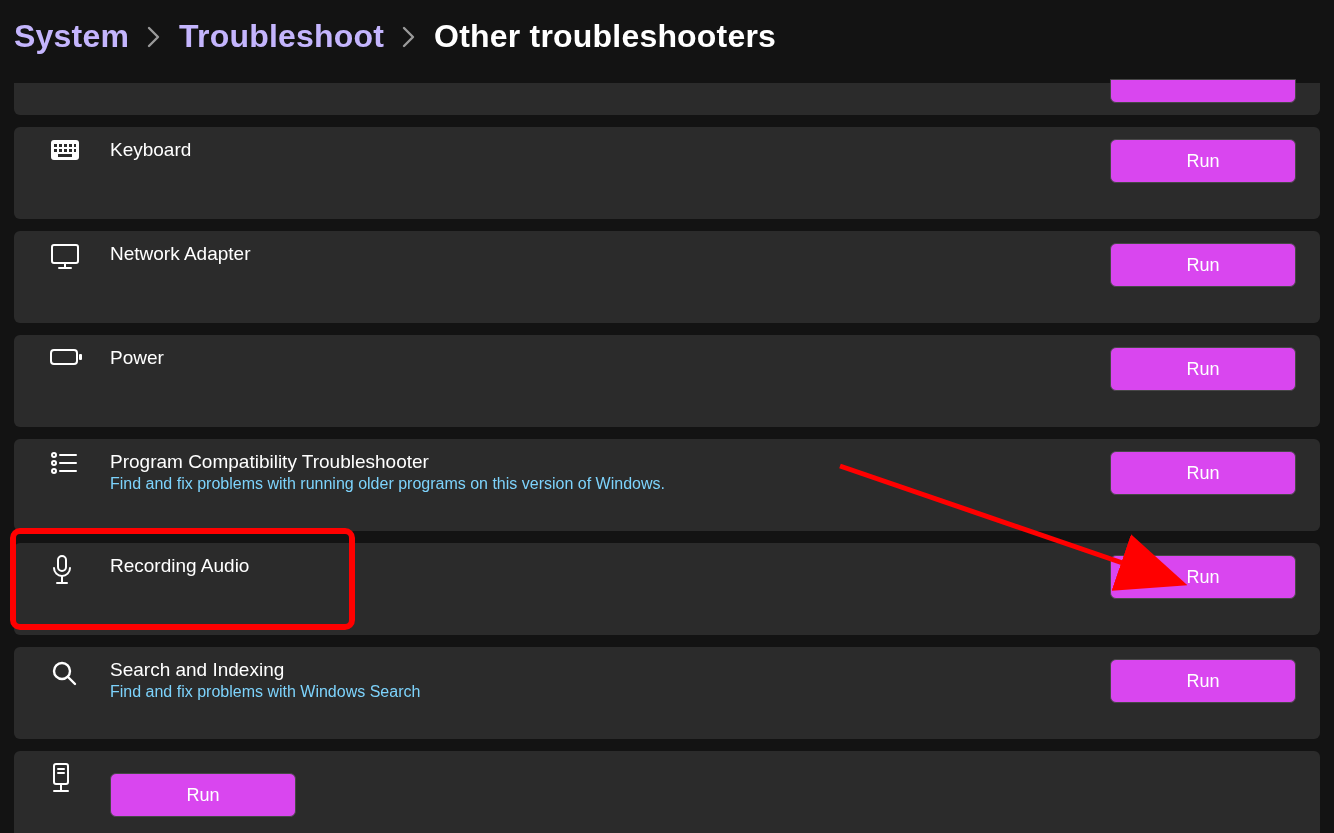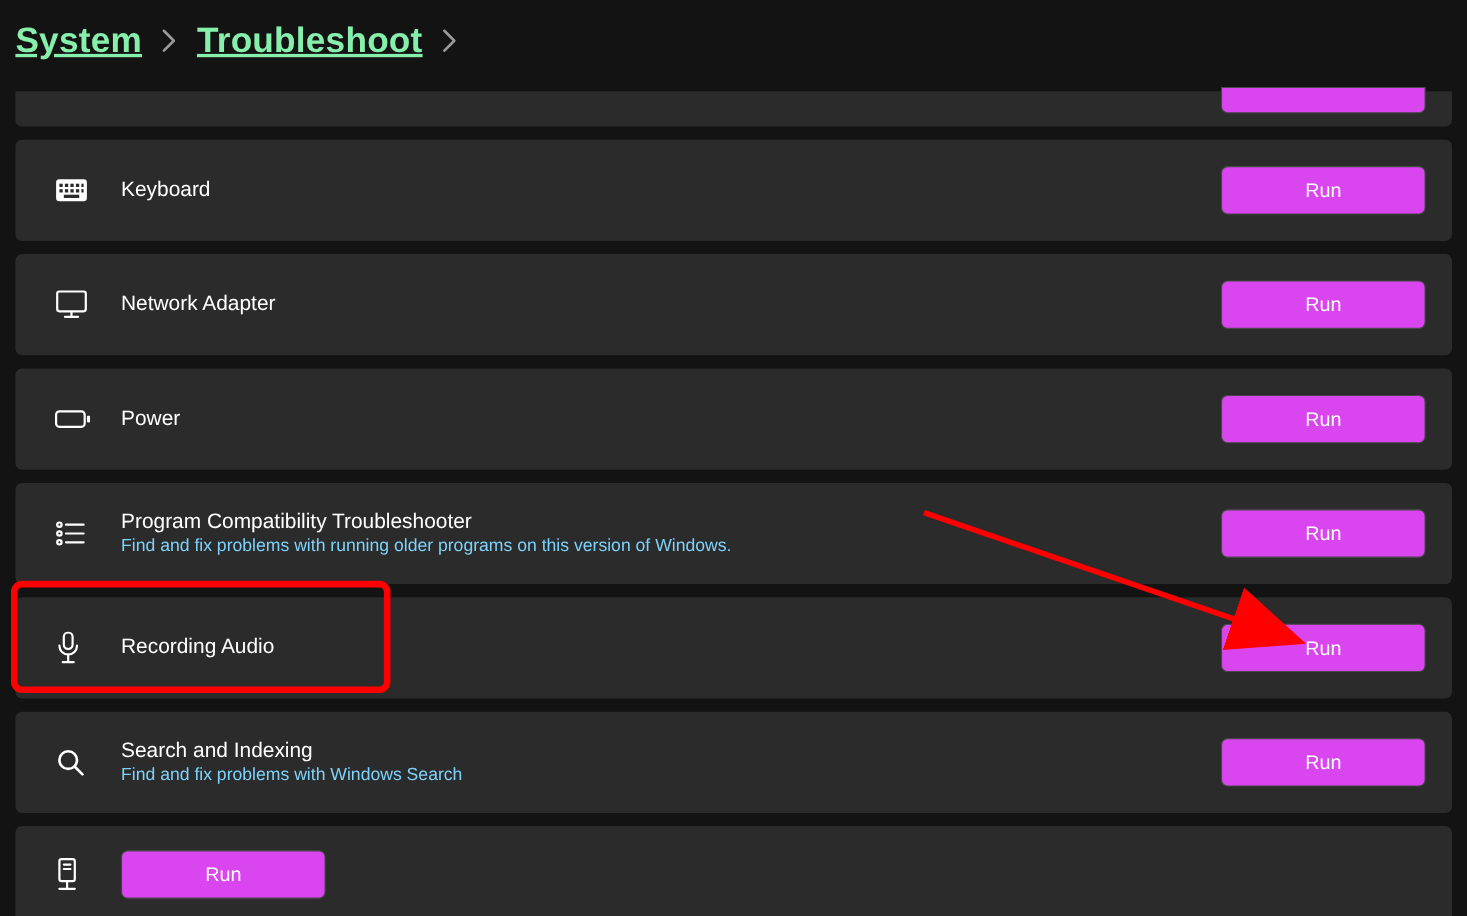--- a/index.html
+++ b/index.html
@@ -13,37 +13,37 @@
   }
   .breadcrumb {
     display: flex;
     align-items: center;
     gap: 18px;
     padding: 18px 14px 28px 14px;
     font-size: 32px;
     font-weight: 600;
     letter-spacing: 0.2px;
   }
-  .breadcrumb .crumb-link { color: #86efac; cursor: pointer; text-decoration: underline; }
+  .breadcrumb .crumb-link { color: #c4b5fd; cursor: pointer; }
   .breadcrumb .crumb-sep {
     display: inline-flex;
     align-items: center;
     justify-content: center;
     color: #9a9a9a;
   }
   .breadcrumb .crumb-current { color: #ffffff; }
 
   .list {
     padding: 0 14px;
   }
 
   .card {
     position: relative;
     display: flex;
-    align-items: center;
+    align-items: flex-start;
     background: #2b2b2b;
     border-radius: 6px;
     min-height: 92px;
     padding: 12px 24px 12px 36px;
     margin-bottom: 12px;
   }
   .card.partial-top {
     border-top-left-radius: 0;
     border-top-right-radius: 0;
     min-height: 0;
@@ -128,20 +128,21 @@
     <svg width="14" height="22" viewBox="0 0 14 22" fill="none">
         <path d="M2 2 L11 11 L2 20" stroke="#9a9a9a" stroke-width="2.4" stroke-linecap="round" stroke-linejoin="round"></path>
       </svg>
   </span>
   <span class="crumb-link">Troubleshoot</span>
   <span class="crumb-sep">
     <svg width="14" height="22" viewBox="0 0 14 22" fill="none">
         <path d="M2 2 L11 11 L2 20" stroke="#9a9a9a" stroke-width="2.4" stroke-linecap="round" stroke-linejoin="round"></path>
       </svg>
   </span>
+  <span class="crumb-current">Other troubleshooters</span>
 </div>
 
 <div class="list">
 
   <div class="card partial-top">
     <div class="icon-slot"></div>
     <div class="text-slot">
       <span class="desc" style="visibility:hidden">Find and fix problems with incoming computer connections and Windows Firewall.</span>
     </div>
     <button class="run-btn">Run</button>

